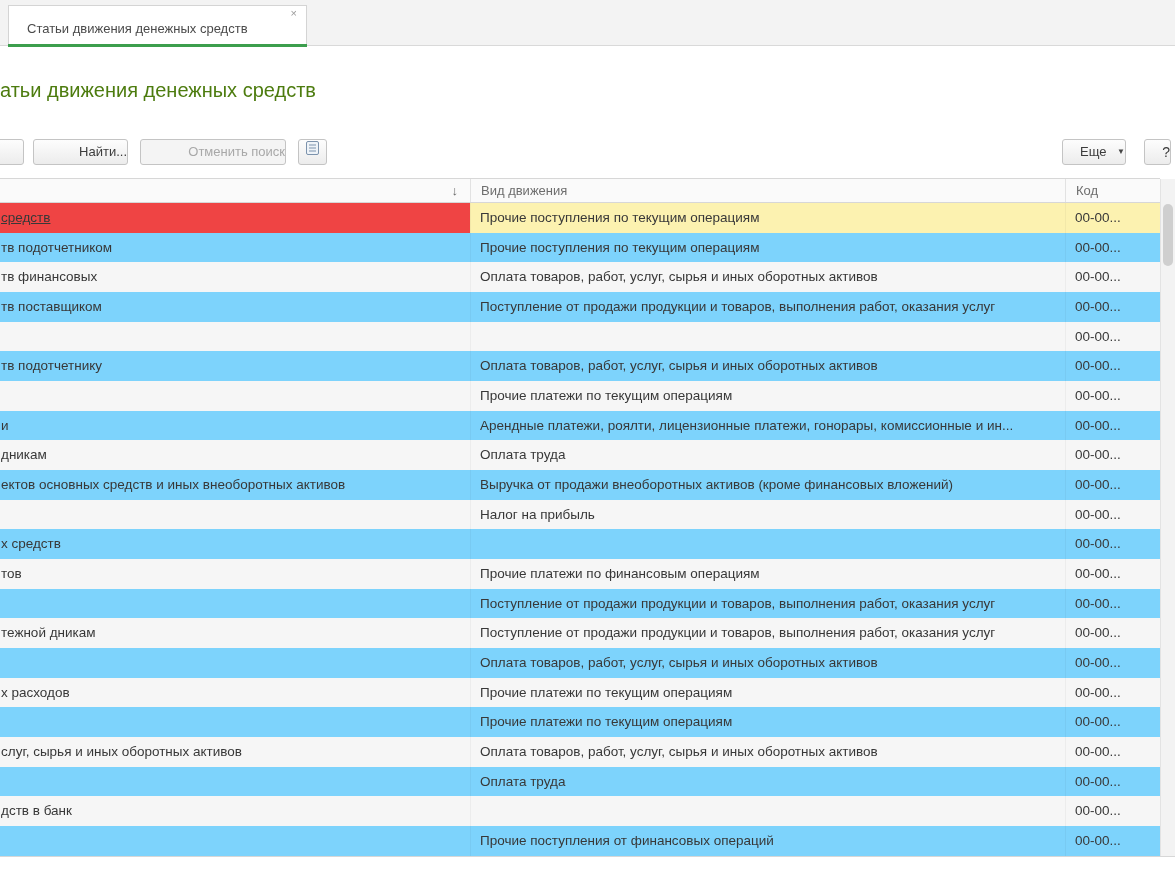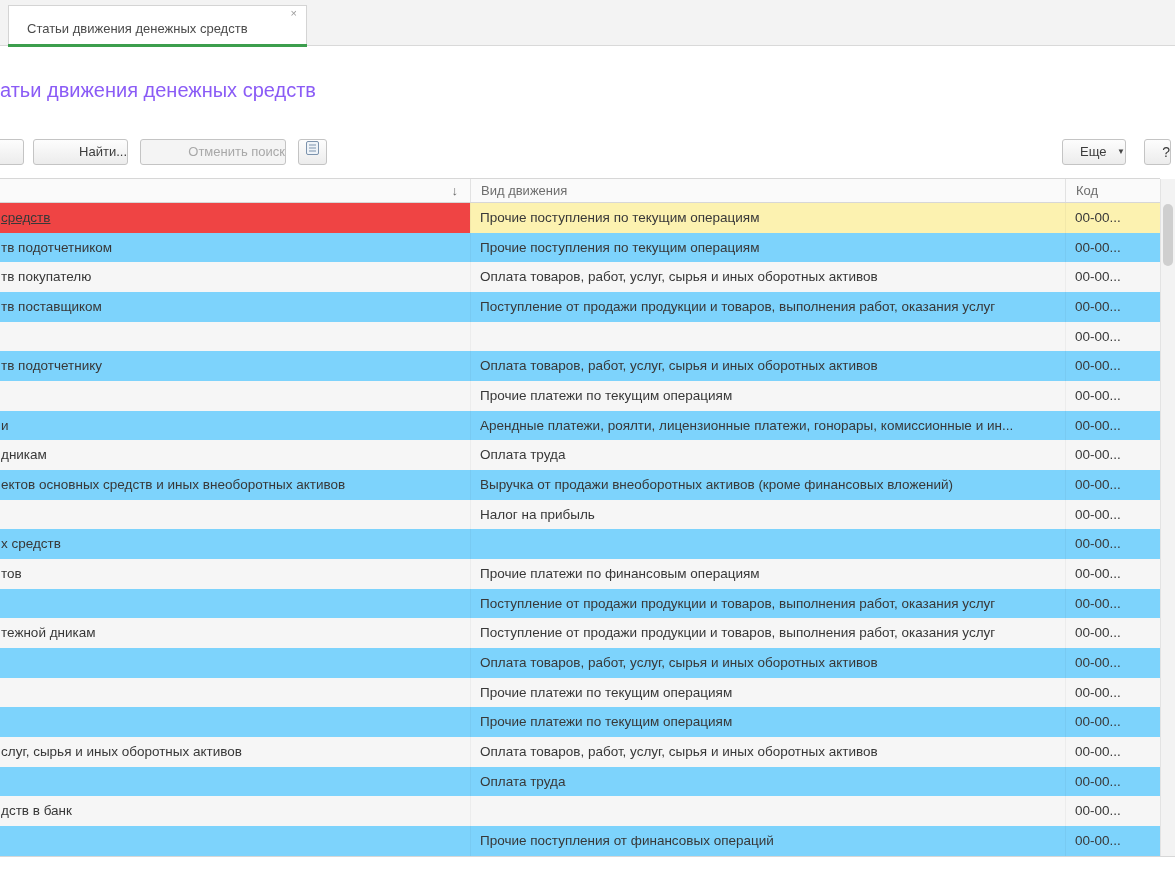--- a/index.html
+++ b/index.html
@@ -31,21 +31,21 @@
     font-size: 13px; color: #4a4a4a; white-space: nowrap;
   }
   .tab-close {
     position: absolute; right: 9px; top: 1px;
     font-size: 11px; color: #9b9b9b; cursor: pointer;
   }
 
   
   .page-title {
     position: absolute; left: 0; top: 79px;
-    font-size: 20px; color: #8b5cf6; white-space: nowrap;
+    font-size: 20px; color: #4d7c0f; white-space: nowrap;
   }
 
   
   .toolbar { position: absolute; left: 0; top: 139px; width: 1175px; height: 26px; }
   .btn {
     position: absolute; top: 0; height: 26px;
     background: linear-gradient(#fdfdfd, #ececec);
     border: 1px solid #c4c4c4; border-radius: 3px;
     font-family: "Liberation Sans", sans-serif;
     font-size: 13px; color: #3c3c3c; text-align: right; line-height: 24px;
@@ -159,21 +159,21 @@
     <div class="cell col-code">00-00...</div>
   </div>
 
   <div class="row odd">
     <div class="cell col-name">тв подотчетником</div>
     <div class="cell col-kind">Прочие поступления по текущим операциям</div>
     <div class="cell col-code">00-00...</div>
   </div>
 
   <div class="row even">
-    <div class="cell col-name">тв покупателю</div>
+    <div class="cell col-name">тв финансовых</div>
     <div class="cell col-kind">Оплата товаров, работ, услуг, сырья и иных оборотных активов</div>
     <div class="cell col-code">00-00...</div>
   </div>
 
   <div class="row odd">
     <div class="cell col-name">тв поставщиком</div>
     <div class="cell col-kind">Поступление от продажи продукции и товаров, выполнения работ, оказания услуг</div>
     <div class="cell col-code">00-00...</div>
   </div>
 
@@ -242,20 +242,21 @@
     <div class="cell col-code">00-00...</div>
   </div>
 
   <div class="row odd">
     <div class="cell col-name"></div>
     <div class="cell col-kind">Оплата товаров, работ, услуг, сырья и иных оборотных активов</div>
     <div class="cell col-code">00-00...</div>
   </div>
 
   <div class="row even">
+    <div class="cell col-name">х расходов</div>
     <div class="cell col-kind">Прочие платежи по текущим операциям</div>
     <div class="cell col-code">00-00...</div>
   </div>
 
   <div class="row odd">
     <div class="cell col-name"></div>
     <div class="cell col-kind">Прочие платежи по текущим операциям</div>
     <div class="cell col-code">00-00...</div>
   </div>
 

